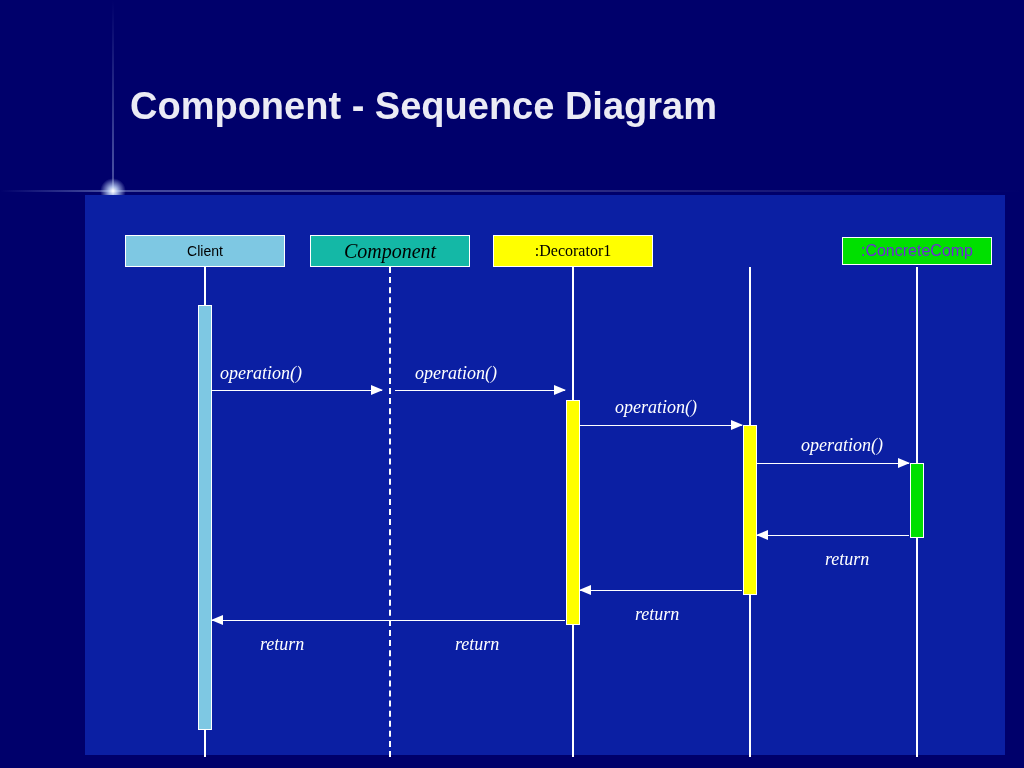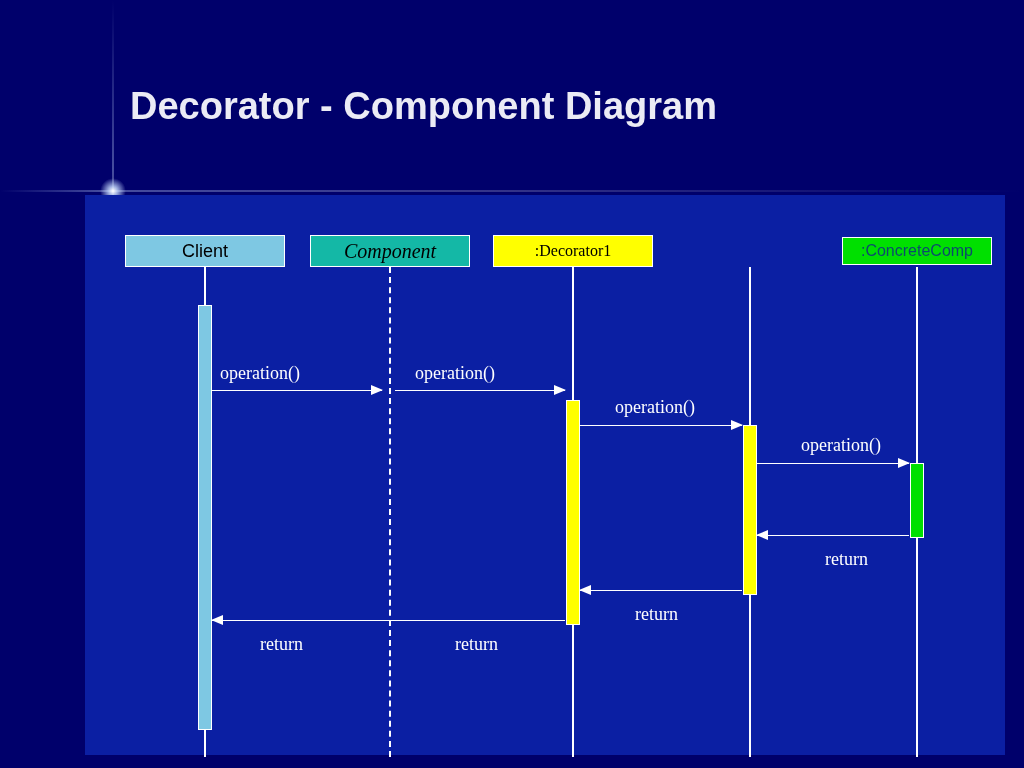--- a/index.html
+++ b/index.html
@@ -54,28 +54,28 @@
     height: 560px;
     background: #0b1fa3;
   }
   .participant {
     position: absolute;
     top: 40px;
     height: 32px;
     display: flex;
     align-items: center;
     justify-content: center;
-    font-size: 18px;
+    font-size: 14px;
     border: 1px solid #fff;
   }
   .p-client { left: 40px; width: 160px; background: #7ec8e3; color: #000; }
   .p-component { left: 225px; width: 160px; background: #14b8a6; color: #000; font-style: italic; font-family: 'Times New Roman', serif; font-size: 20px; }
   .p-dec1 { left: 408px; width: 160px; background: #ffff00; color: #000; font-family: 'Times New Roman', serif; font-size: 16px; }
   .p-dec2 { left: 585px; width: 160px; background: #ffff00; color: #000; font-family: 'Times New Roman', serif; font-size: 20px; }
-  .p-conc { left: 757px; width: 150px; background: #00e000; color: #0c4a6e; font-size: 16px; height: 28px; top: 42px; }
+  .p-conc { left: 757px; width: 150px; background: #00e000; color: #6d28d9; font-size: 16px; height: 28px; top: 42px; }
   .lifeline {
     position: absolute;
     top: 72px;
     width: 0;
     border-left: 2px solid #fff;
   }
   .lifeline.dashed { border-left: 2px dashed #fff; }
   .ll-client { left: 119px; height: 490px; }
   .ll-component { left: 304px; height: 490px; }
   .ll-dec1 { left: 487px; height: 490px; }
@@ -108,20 +108,21 @@
     right: auto;
     left: -1px;
     border-left: none;
     border-right: 12px solid #fff;
   }
   .msg-label {
     position: absolute;
     font-family: 'Times New Roman', serif;
     font-size: 18px;
     color: #fff;
+    font-style: italic;
   }
   
   .m1 { left: 127px; top: 195px; width: 170px; }
   .m1l { left: 135px; top: 168px; }
   .m2 { left: 310px; top: 195px; width: 170px; }
   .m2l { left: 330px; top: 168px; }
   .m3 { left: 495px; top: 230px; width: 162px; }
   .m3l { left: 530px; top: 202px; }
   .m4 { left: 672px; top: 268px; width: 152px; }
   .m4l { left: 716px; top: 240px; }
@@ -134,21 +135,21 @@
   .r3la { left: 175px; top: 439px; }
   .r3lb { left: 370px; top: 439px; }
 </style>
 </head>
 <body>
 
 <div class="flare-h"></div>
 <div class="flare-v"></div>
 <div class="flare-core"></div>
 
-<div class="title">Decorator - Component Diagram</div>
+<div class="title">Component - Sequence Diagram</div>
 
 <div class="canvas">
 
   <div class="participant p-client">
       <span>Client</span>
     </div>
   <div class="participant p-component">
       <span>Component</span>
     </div>
   <div class="participant p-dec1">

